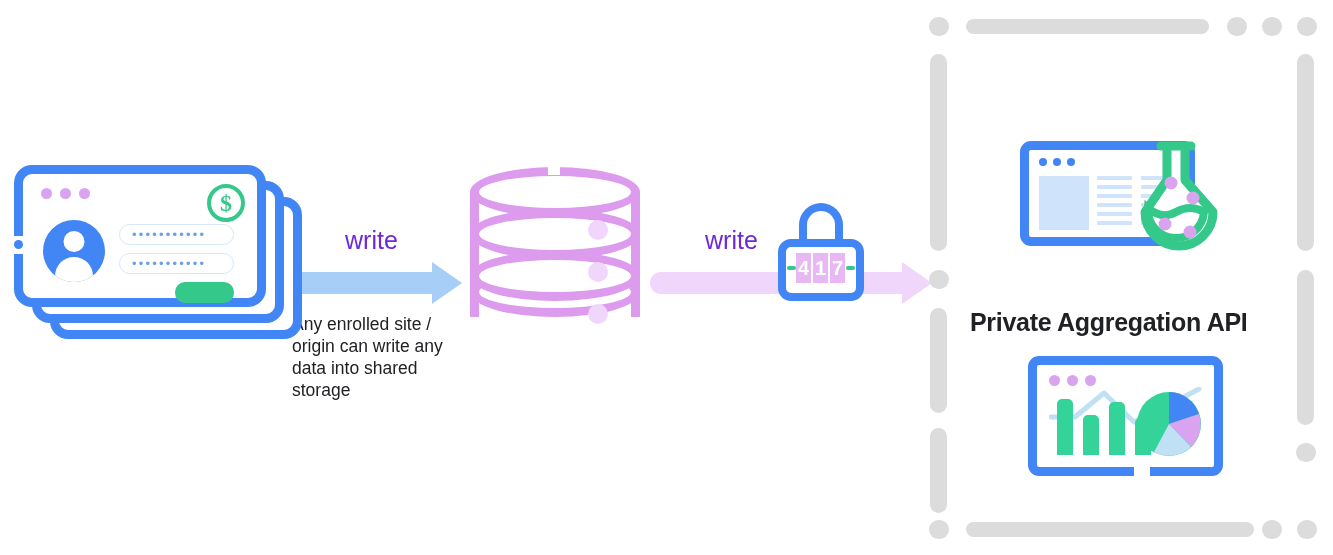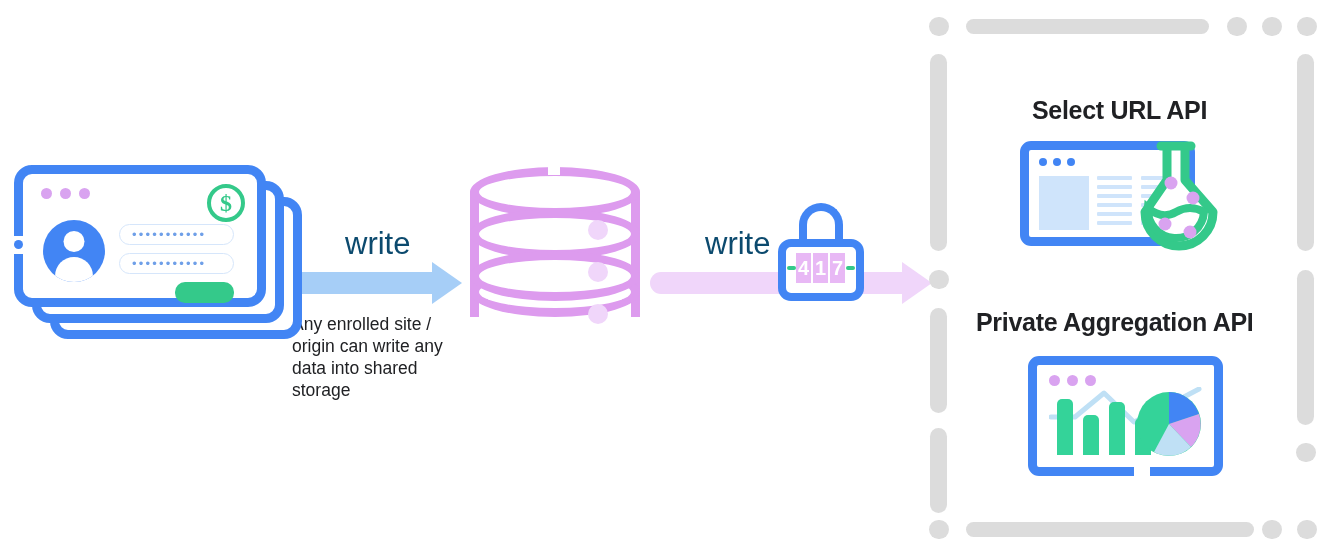--- a/index.html
+++ b/index.html
@@ -14,22 +14,22 @@
   
   .title-bold {
     position: absolute;
     font-weight: 700;
     color: #202124;
     letter-spacing: -0.3px;
     white-space: nowrap;
   }
   .label-arrow {
     position: absolute;
-    font-size: 31px;
-    color: #0c4a6e;
+    font-size: 25px;
+    color: #6d28d9;
     font-weight: 400;
     white-space: nowrap;
   }
   .caption {
     position: absolute;
     font-size: 17.5px;
     line-height: 22px;
     color: #202124;
     font-weight: 400;
   }
@@ -314,21 +314,20 @@
 
     <div class="seg" style="left:377px; top:46px;  width:17px; height:197px;"></div>
     <div class="seg" style="left:377px; top:262px; width:17px; height:155px;"></div>
     <div class="seg" style="left:376px; top:435px; width:20px; height:19px;"></div>
 
     <div class="seg" style="left:9px;  top:512px; width:20px; height:19px;"></div>
     <div class="seg" style="left:46px; top:514px; width:288px; height:15px;"></div>
     <div class="seg" style="left:342px;top:512px; width:20px; height:19px;"></div>
     <div class="seg" style="left:377px;top:512px; width:20px; height:19px;"></div>
 
-    <div class="title-bold" style="left:112px; top:88px; font-size:25px;">Select URL API</div>
 
     <div style="position:absolute; left:100px; top:133px; width:215px; height:110px;">
       <div class="api-icon-browser" style="left:0; top:0; width:175px; height:105px;">
         <div class="dots-row" style="left:10px; top:8px; gap:6px;">
           <span class="minidot" style="width:8px;height:8px;background:#4285f4;position:relative;"></span>
           <span class="minidot" style="width:8px;height:8px;background:#4285f4;position:relative;"></span>
           <span class="minidot" style="width:8px;height:8px;background:#4285f4;position:relative;"></span>
         </div>
         <div class="blueblock" style="left:10px; top:26px; width:50px; height:54px;"></div>
         <div class="bluelines" style="left:68px; top:26px;">
@@ -351,21 +350,21 @@
       <svg class="flask-svg" style="left:95px; top:-5px;" width="120" height="120" viewBox="0 0 120 120">
         <path d="M46 10 h30 M52 10 v34 L30 76 a26 26 0 1 0 68 0 L70 44 V10" fill="#ffffff" stroke="#34c98a" stroke-width="9" stroke-linecap="round" stroke-linejoin="round"></path>
         <path d="M33 72 q14 12 28 4 q14 -8 28 0 a25 25 0 0 1 -56 -4 z" fill="#34c98a" fill-opacity="0" stroke="#34c98a" stroke-width="8" stroke-linecap="round" fill-rule="evenodd"></path>
         <circle cx="56" cy="47" r="6.5" fill="#d9a3f0"></circle>
         <circle cx="78" cy="62" r="6.5" fill="#d9a3f0"></circle>
         <circle cx="50" cy="88" r="6.5" fill="#d9a3f0"></circle>
         <circle cx="75" cy="96" r="6.5" fill="#d9a3f0"></circle>
       </svg>
     </div>
 
-    <div class="title-bold" style="left:56px; top:300px; font-size:25px;">Private Aggregation API</div>
+    <div class="title-bold" style="left:50px; top:300px; font-size:25px;">Private Aggregation API</div>
 
     <div class="api-icon-browser" style="left:108px; top:348px; width:195px; height:120px;">
       <div class="dots-row" style="left:12px; top:10px; gap:7px;">
         <span class="dot-purple"></span>
         <span class="dot-purple"></span>
         <span class="dot-purple"></span>
       </div>
       <svg style="position:absolute; left:12px; top:22px;" width="160" height="42" viewBox="0 0 160 42">
         <polyline points="2,30 26,30 55,6 85,35 112,22 150,2" fill="none" stroke="#bfe0f5" stroke-width="5" stroke-linecap="round" stroke-linejoin="round"></polyline>
       </svg>

